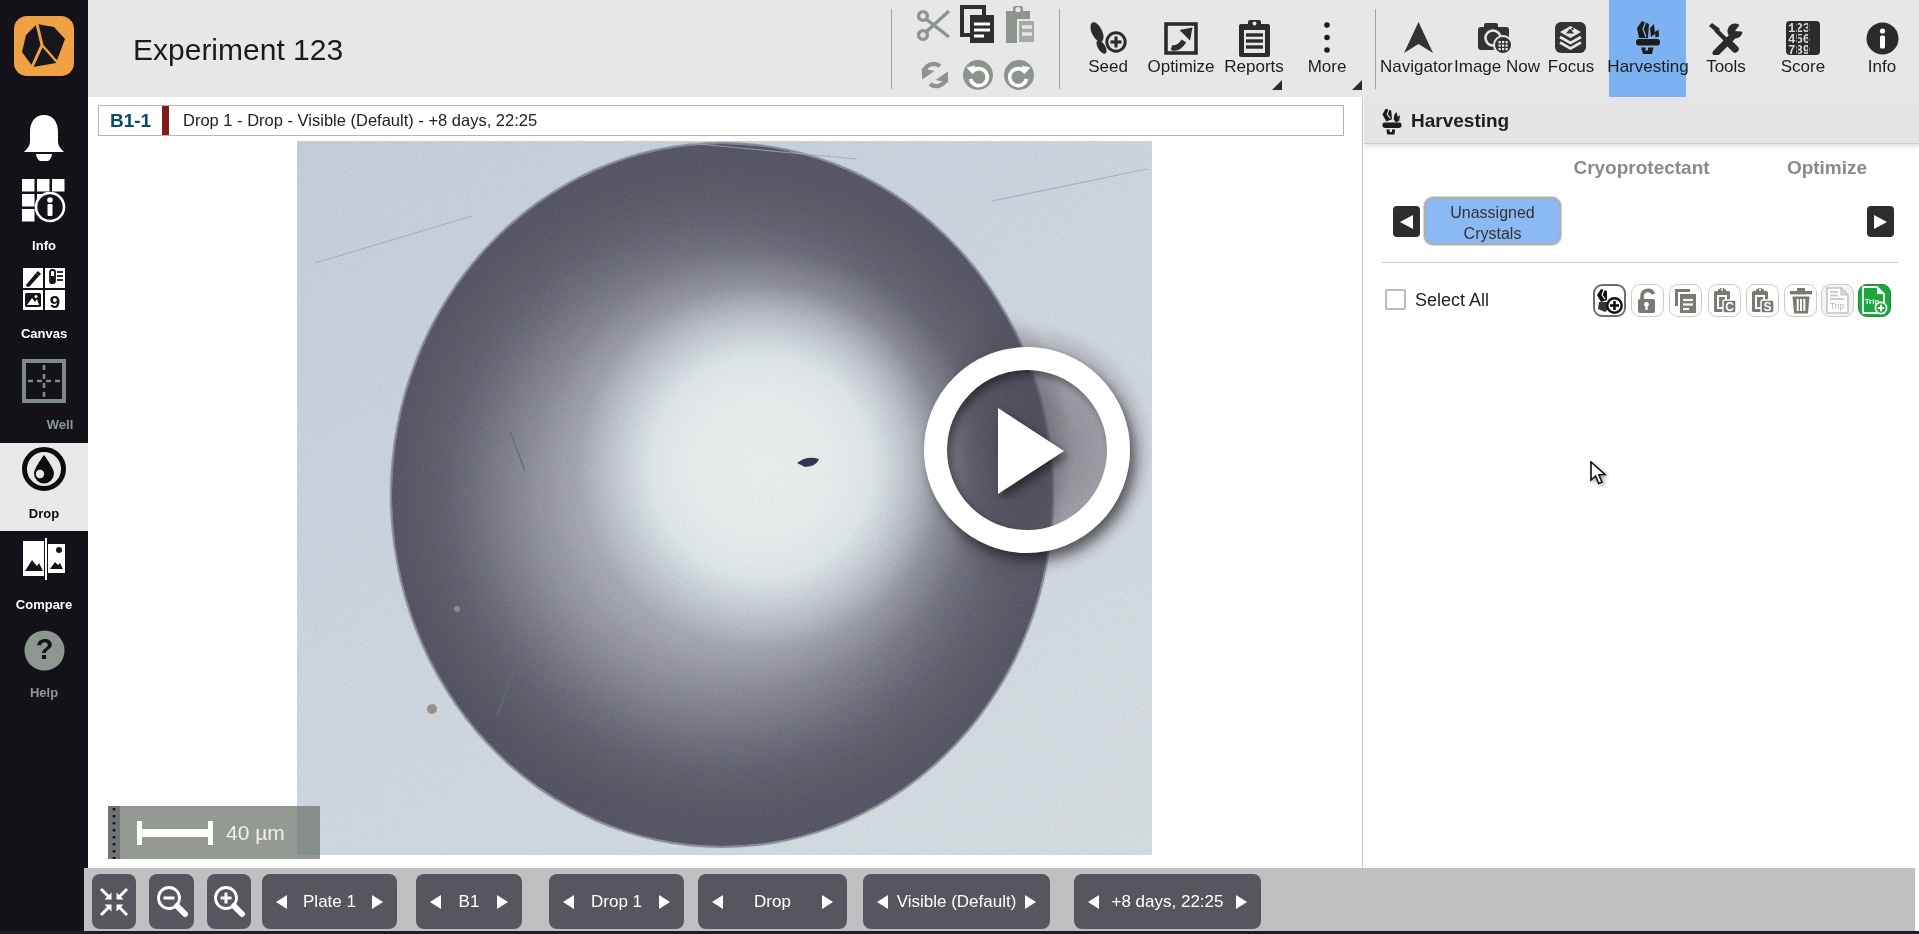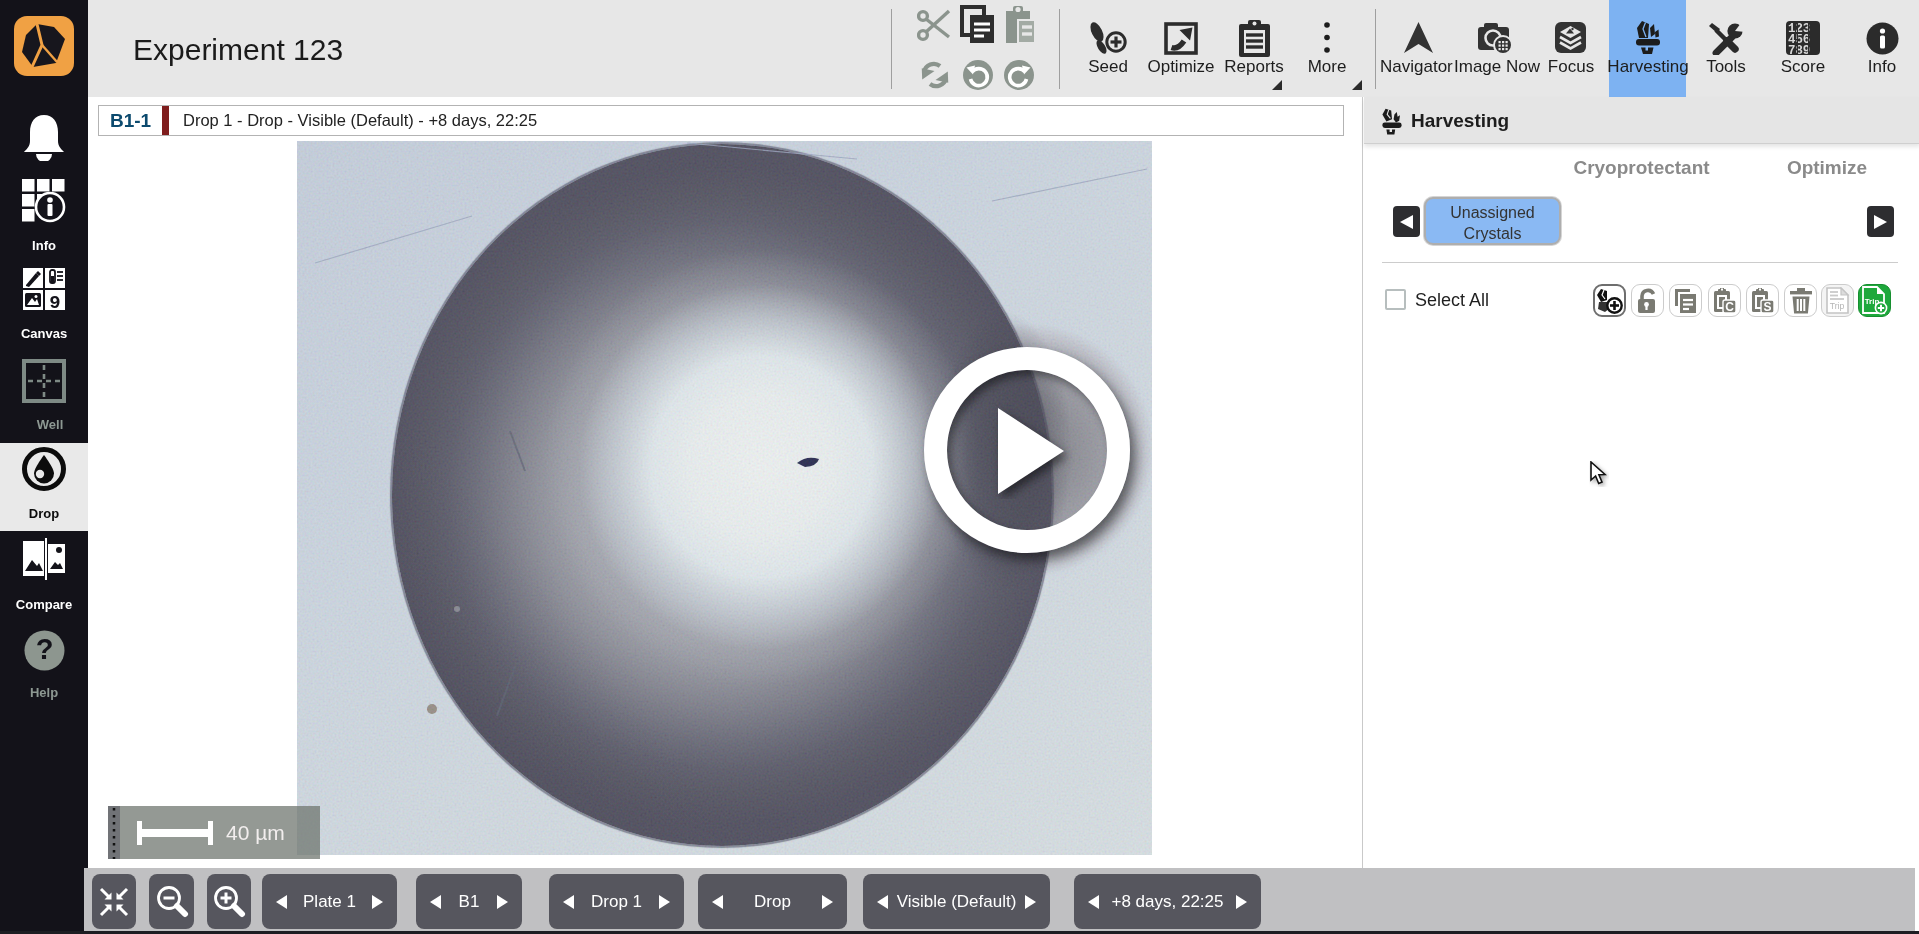--- a/index.html
+++ b/index.html
@@ -108,21 +108,21 @@
     <text x="32" y="40" text-anchor="middle" font-size="19" font-weight="bold" fill="#14131a" font-family="Liberation Mono,monospace">9</text>
   </svg>
   <div class="abs sblabel" style="left:0;top:326px">Canvas</div>
   <svg class="abs" style="left:22px;top:359px" width="44" height="44" viewBox="0 0 44 44">
     <rect x="2" y="2" width="40" height="40" fill="none" stroke="#7e8a85" stroke-width="4"></rect>
     <g stroke="#7e8a85" stroke-width="2.6" stroke-dasharray="5,4">
       <line x1="22" y1="6" x2="22" y2="38"></line>
         <line x1="6" y1="22" x2="38" y2="22"></line>
     </g>
   </svg>
-  <div class="abs sblabel" style="left:6px;top:417px;color:#8d9892">Well</div>
+  <div class="abs sblabel" style="left:16px;top:417px;color:#8d9892">Well</div>
   <svg class="abs" style="left:22px;top:447px" width="44" height="44" viewBox="0 0 44 44">
     <circle cx="22" cy="22" r="19.5" fill="none" stroke="#0c0c0c" stroke-width="5"></circle>
     <path d="M22,8 C22,8 12,21 12,26.5 a10,10 0 0 0 20,0 C32,21 22,8 22,8 Z" fill="#0c0c0c"></path>
     <circle cx="18" cy="27" r="4.2" fill="#e9e9e9"></circle>
   </svg>
   <div class="abs sblabel" style="left:0;top:506px;color:#0c0c0c">Drop</div>
   <svg class="abs" style="left:22px;top:538px" width="44" height="42" viewBox="0 0 44 42">
     <rect x="1" y="3" width="22" height="35" fill="#fff"></rect>
     <polygon points="3,33 10,22 15,28 17,25 21,33" fill="#14131a"></polygon>
     <rect x="26" y="6" width="17" height="29" fill="#fff"></rect>

